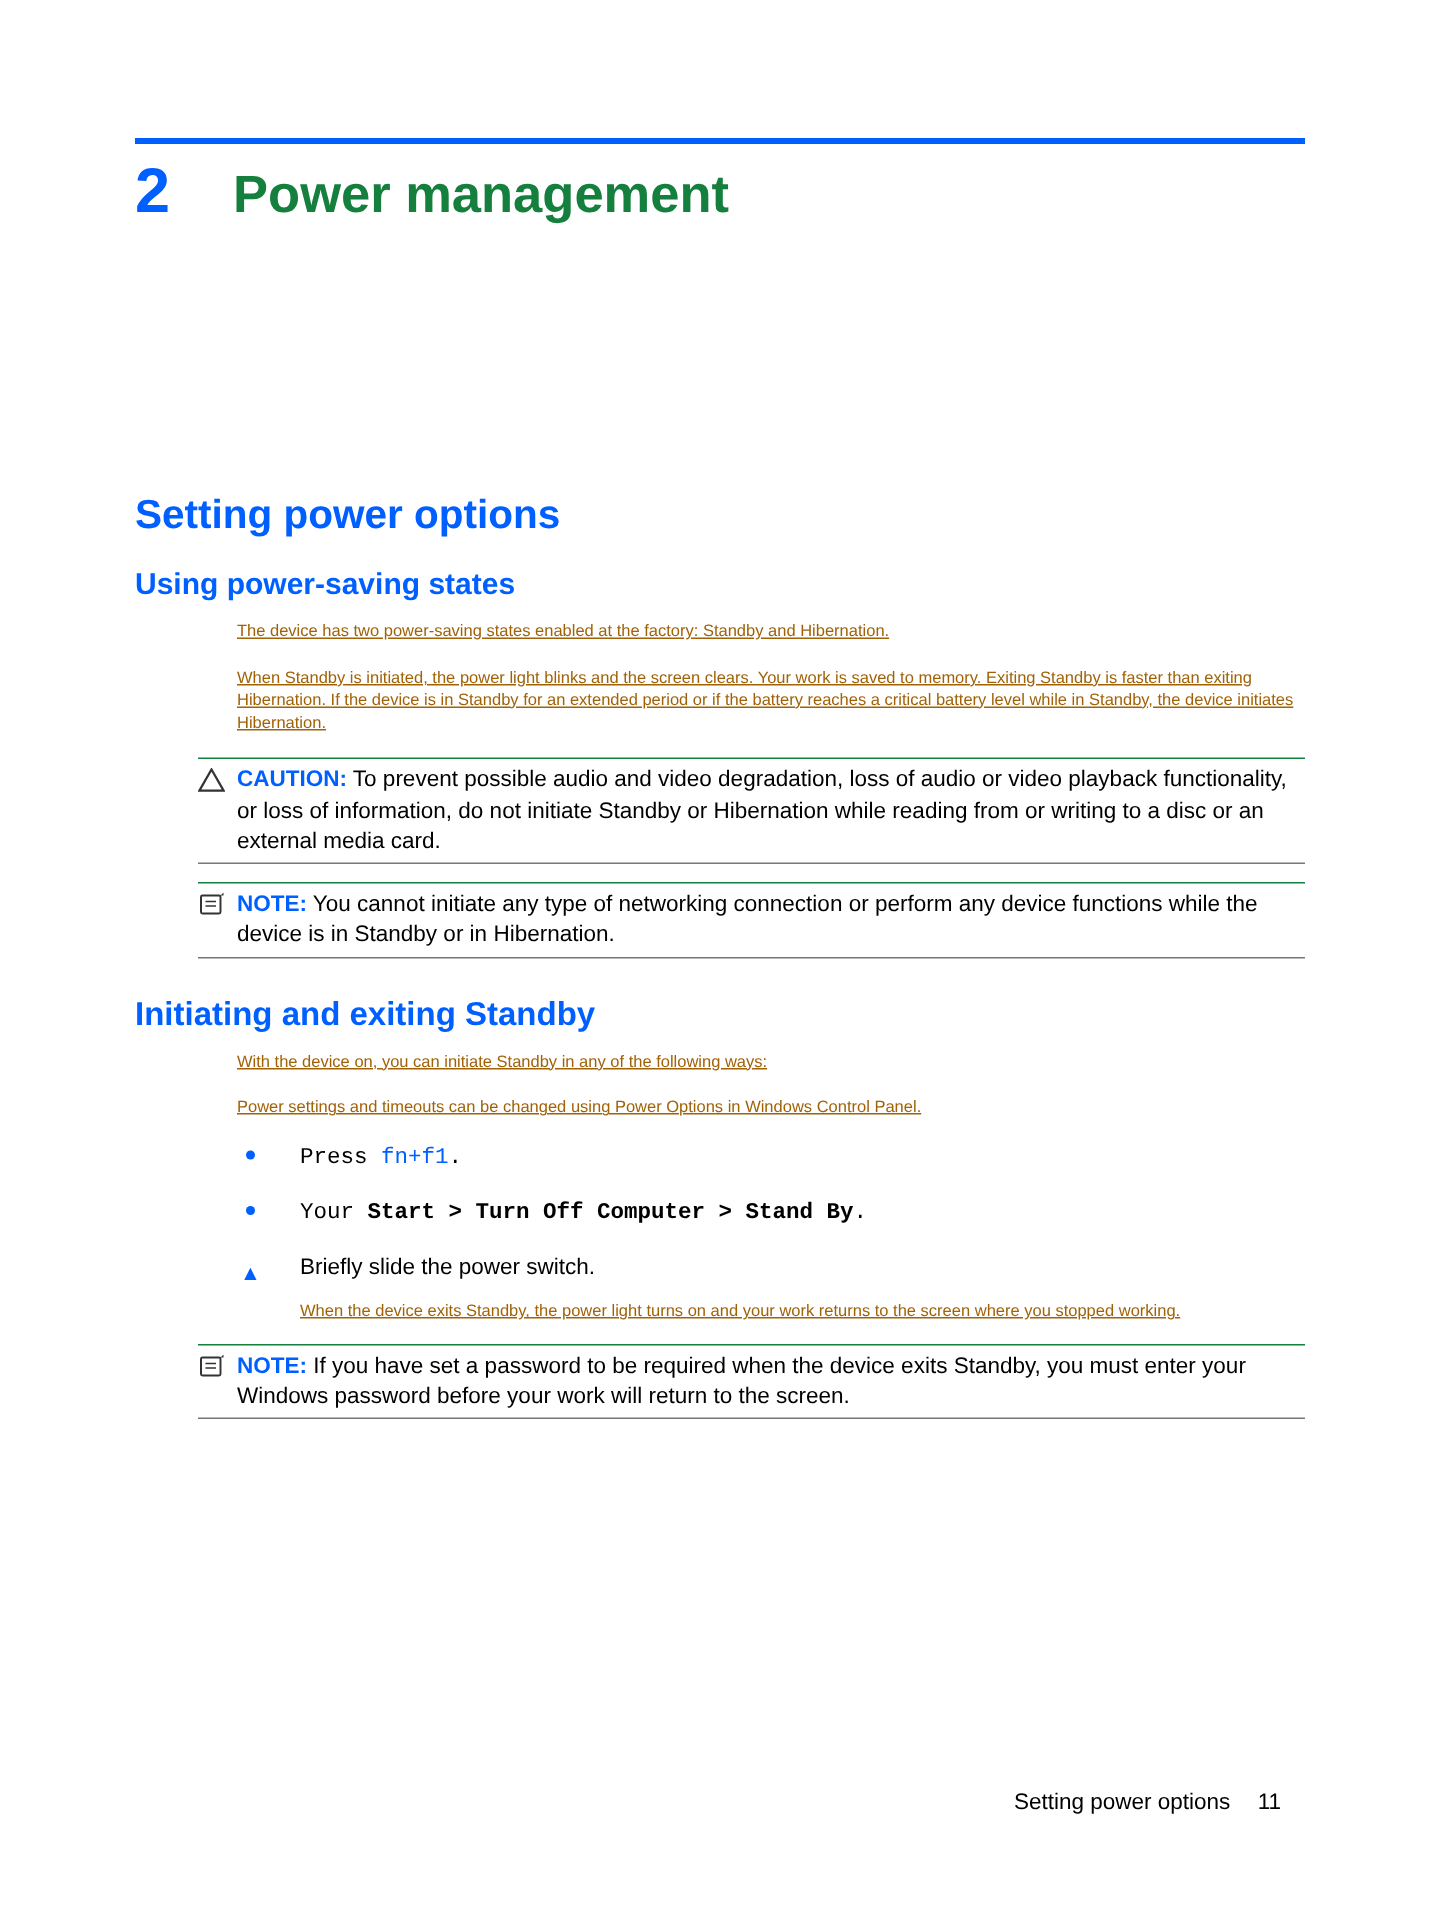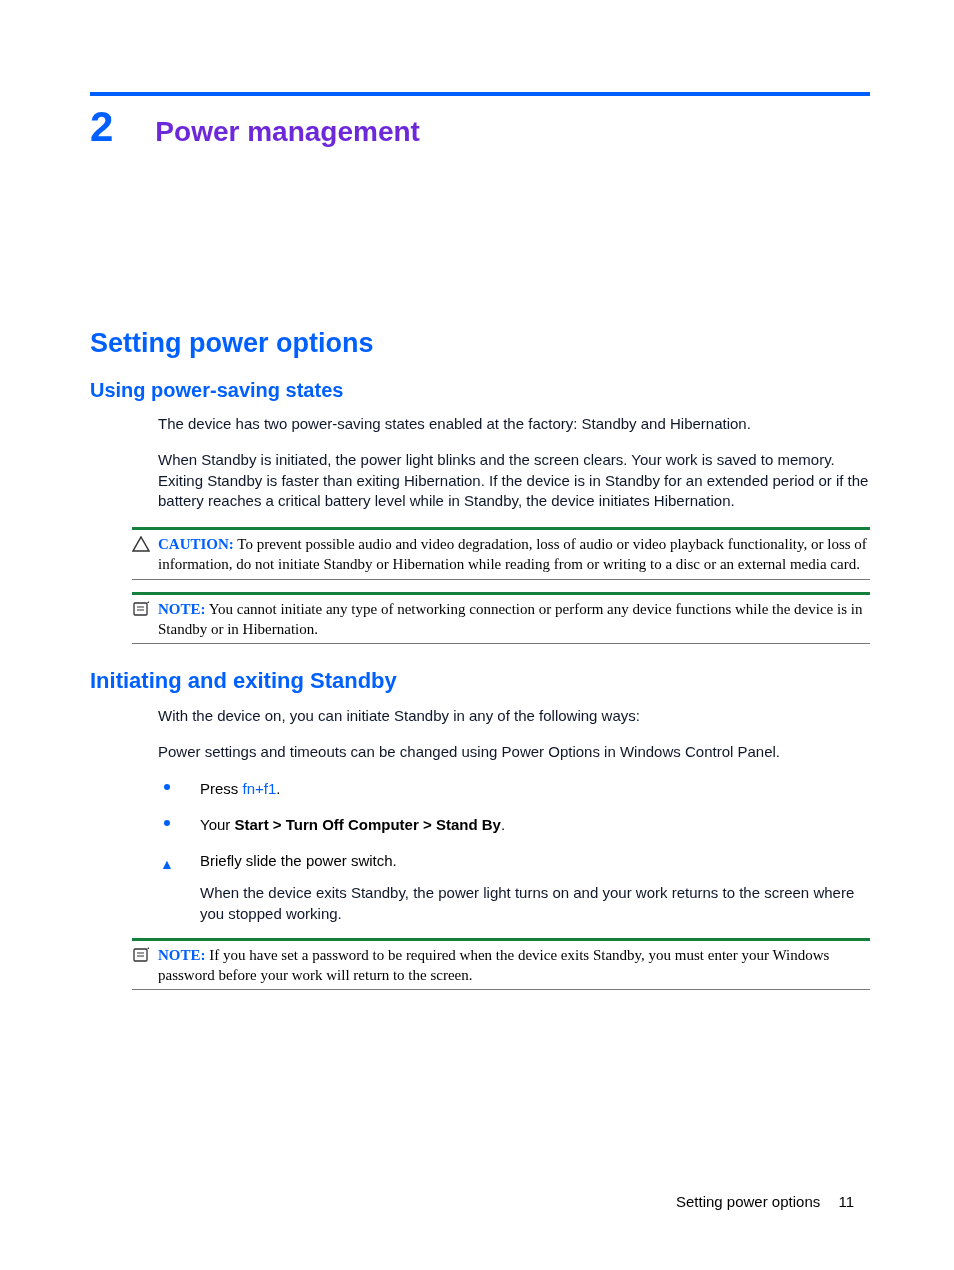--- a/index.html
+++ b/index.html
@@ -29,23 +29,23 @@
     align-items: baseline;
     gap: 42px;
   }
   .chapter-number {
     font-size: 42px;
     font-weight: bold;
     color: #0060ff;
     line-height: 1;
   }
   .chapter-title {
-    font-size: 28px;
-    font-weight: bold;
-    color: #6d28d9;
+    font-size: 35px;
+    font-weight: bold;
+    color: #15803d;
     line-height: 1;
   }
   .section-h1 {
     font-size: 27px;
     font-weight: bold;
     color: #0060ff;
     margin: 180px 0 18px 0;
   }
   .section-h2 {
     font-size: 20px;
@@ -56,32 +56,32 @@
   .section-h3 {
     font-size: 22px;
     font-weight: bold;
     color: #0060ff;
     margin: 24px 0 12px 0;
   }
   .body-block {
     margin-left: 68px;
   }
   .para {
-    font-size: 15px;
+    font-size: 11px;
     line-height: 1.35;
     margin: 0 0 16px 0;
-    color: #0f172a;
+    color: #a16207;
+    text-decoration: underline;
   }
   .admon {
     margin: 4px 0 12px 42px;
-    border-top: 3px solid #15803d;
+    border-top: 1px solid #15803d;
     border-bottom: 1px solid #777;
     padding: 4px 0 4px 0;
     position: relative;
-    font-family: Liberation Serif, serif;
   }
   .admon-inner {
     font-size: 15px;
     line-height: 1.35;
     padding-left: 26px;
   }
   .admon-icon {
     position: absolute;
     left: 0;
     top: 6px;
@@ -89,20 +89,21 @@
     height: 16px;
   }
   .admon-label {
     font-weight: bold;
     color: #0060ff;
   }
   .bullet-list {
     list-style: none;
     margin: 0 0 14px 0;
     padding: 0;
+    font-family: Liberation Mono, monospace;
   }
   .bullet-list li {
     font-size: 15px;
     line-height: 1.35;
     margin: 0 0 16px 0;
     position: relative;
     padding-left: 42px;
   }
   .bullet-dot {
     position: absolute;

